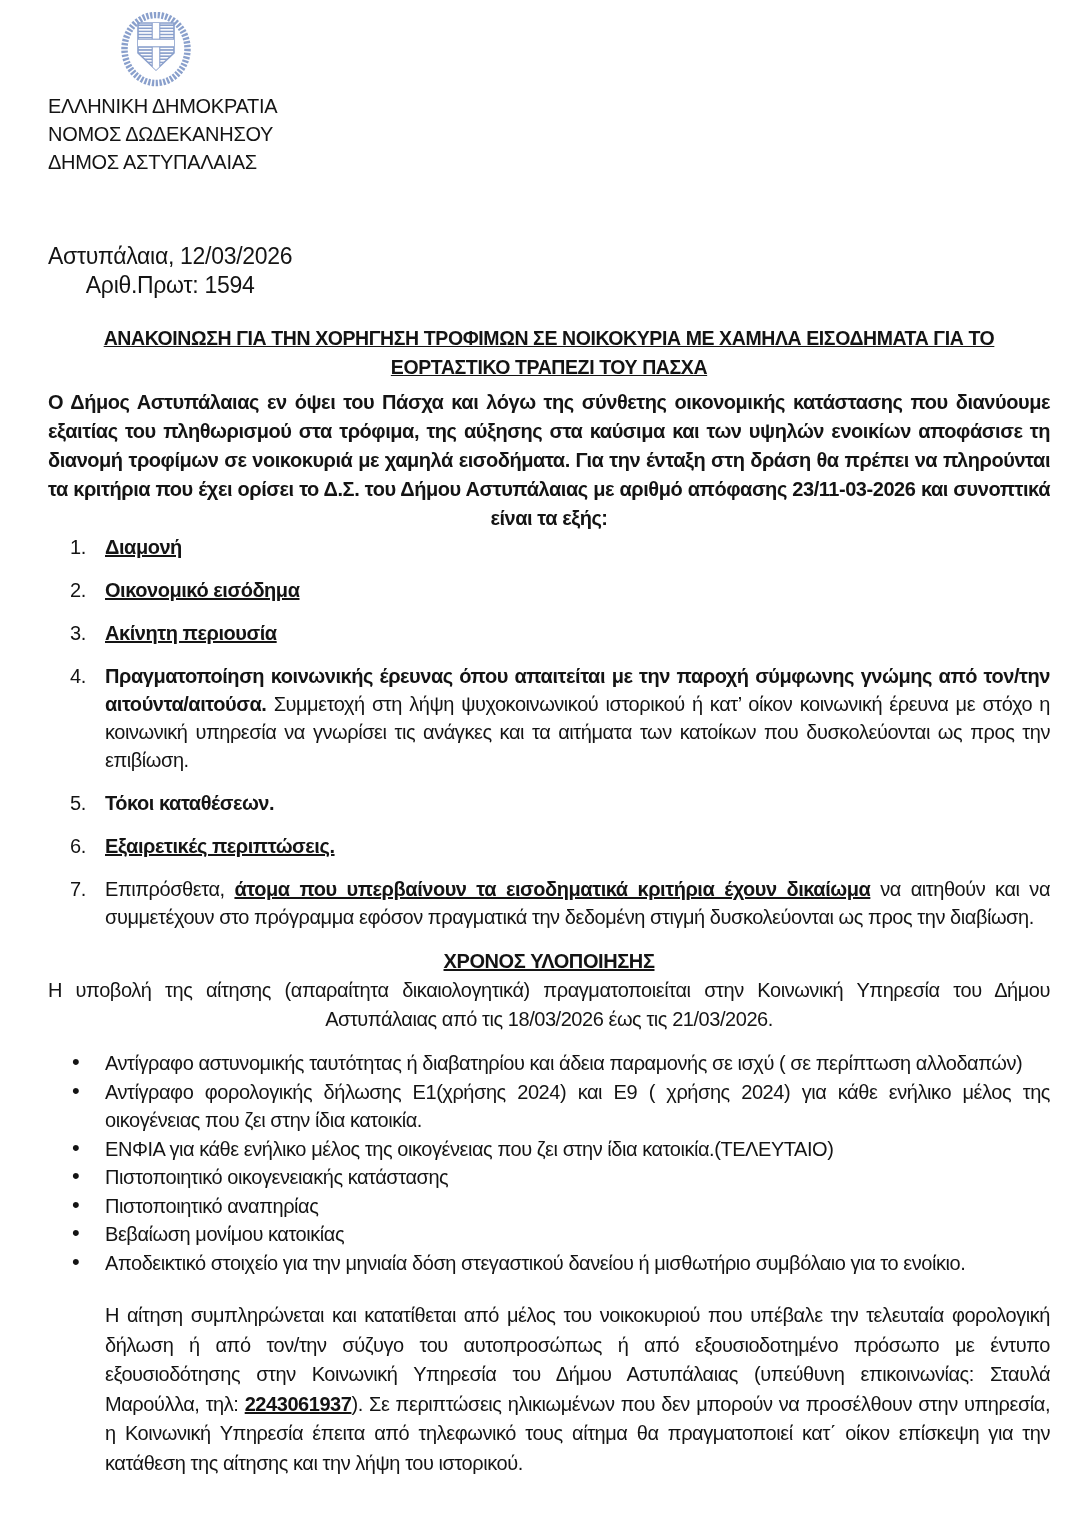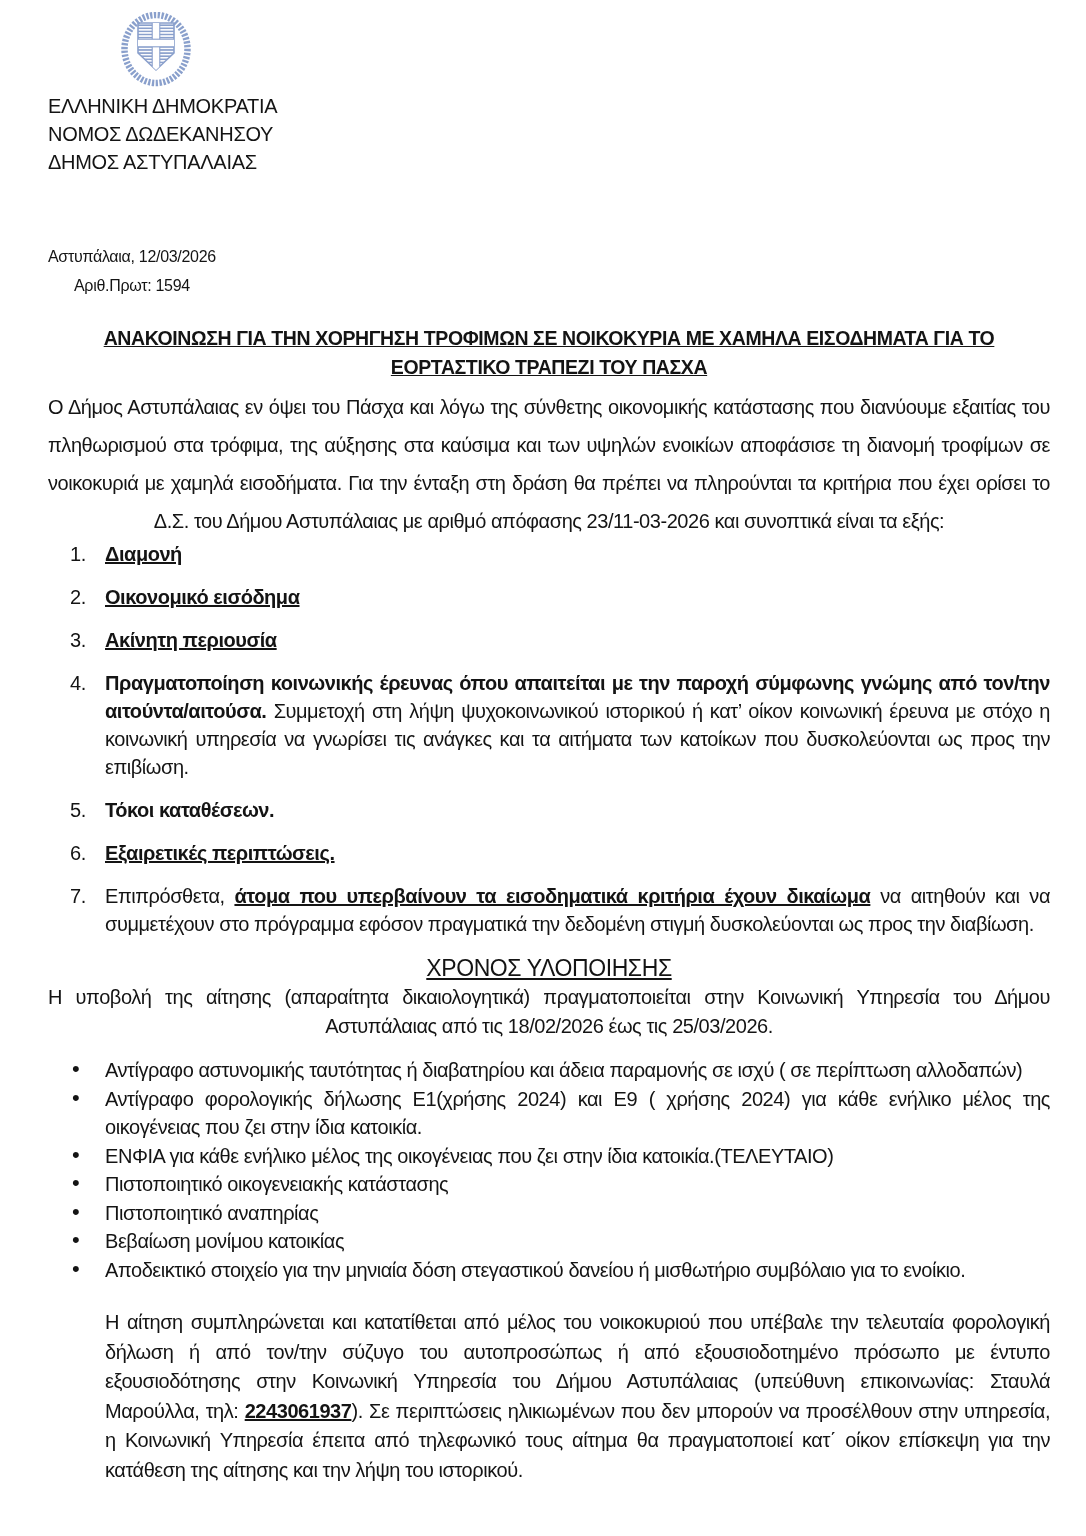--- a/index.html
+++ b/index.html
@@ -12,52 +12,52 @@
   .page { padding: 10px 36px 0 48px; box-sizing: border-box; width: 1086px; }
 
   .b { font-weight: bold; }
   .u { text-decoration: underline; }
 
   
   .letterhead { display: flex; justify-content: space-between; align-items: flex-start; flex-direction: column; }
   .lh-left { width: 300px; }
   .emblem { display: block; margin: 2px 0 4px 64px; }
   .agency { font-size: 20px; line-height: 28px; letter-spacing: -0.3px; white-space: nowrap; }
-  .lh-right { margin-top: 66px; margin-right: 218px; text-align: center; font-size: 16px; line-height: 29px; letter-spacing: -0.3px; }
+  .lh-right { margin-top: 66px; margin-right: 218px; text-align: center; font-size: 23px; line-height: 29px; letter-spacing: -0.3px; }
 
   
   h1.title {
     margin: 24px 0 6px 0;
     font-size: 19.5px; line-height: 29px;
     text-align: center; font-weight: bold; letter-spacing: -0.4px;
   }
 
   
   p { margin: 0; font-size: 20px; letter-spacing: -0.45px; }
-  .intro { line-height: 38px; text-align: justify; text-align-last: center; margin-top: 2px; }
+  .intro { line-height: 29px; text-align: justify; text-align-last: center; margin-top: 2px; font-weight: bold; }
   .schedule-par { line-height: 29px; text-align: justify; text-align-last: center; }
 
   
   ol.criteria { margin: 0 0 0 0; padding: 0; list-style: none; counter-reset: crit; }
   ol.criteria > li {
     counter-increment: crit;
     position: relative; padding-left: 57px; margin-bottom: 15px;
     font-size: 20px; line-height: 28px; letter-spacing: -0.45px; text-align: justify;
   }
   ol.criteria > li::before {
     content: counter(crit) ".";
     position: absolute; left: 22px; top: 0;
   }
   ol.criteria > li:last-child { margin-bottom: 0; }
 
   
   h2.section {
     margin: 16px 0 0 0;
-    font-size: 23px; line-height: 29px; letter-spacing: -0.4px;
-    text-align: center; font-weight: normal;
+    font-size: 20px; line-height: 29px; letter-spacing: -0.4px;
+    text-align: center; font-weight: bold;
   }
 
   
   ul.docs { margin: 15px 0 0 0; padding: 0; list-style: none; }
   ul.docs > li {
     position: relative; padding-left: 57px;
     font-size: 20px; line-height: 28.5px; letter-spacing: -0.45px; text-align: justify;
   }
   ul.docs > li::before {
     content: "\2022";
@@ -116,21 +116,21 @@
       <li><span class="b">Πραγματοποίηση κοινωνικής έρευνας όπου απαιτείται με την παροχή σύμφωνης γνώμης από τον/την αιτούντα/αιτούσα.</span><span> Συμμετοχή στη λήψη ψυχοκοινωνικού ιστορικού ή κατ’ οίκον  κοινωνική έρευνα με στόχο η κοινωνική υπηρεσία να γνωρίσει τις ανάγκες και τα αιτήματα των κατοίκων που δυσκολεύονται ως προς την επιβίωση.</span></li>
       <li><span class="b">Τόκοι καταθέσεων.</span></li>
       <li><span class="b u">Εξαιρετικές περιπτώσεις.</span></li>
       <li><span>Επιπρόσθετα, </span><span class="b u">άτομα που υπερβαίνουν τα εισοδηματικά κριτήρια έχουν δικαίωμα</span><span> να αιτηθούν και να συμμετέχουν στο πρόγραμμα εφόσον πραγματικά την δεδομένη στιγμή δυσκολεύονται ως προς την διαβίωση.</span></li>
     </ol>
 
   <h2 class="section">
     <span class="u">ΧΡΟΝΟΣ ΥΛΟΠΟΙΗΣΗΣ</span>
   </h2>
 
-  <p class="schedule-par">Η υποβολή της αίτησης (απαραίτητα δικαιολογητικά) πραγματοποιείται στην Κοινωνική Υπηρεσία του Δήμου Αστυπάλαιας από τις 18/02/2026 έως τις 25/03/2026.</p>
+  <p class="schedule-par">Η υποβολή της αίτησης (απαραίτητα δικαιολογητικά) πραγματοποιείται στην Κοινωνική Υπηρεσία του Δήμου Αστυπάλαιας από τις 18/03/2026 έως τις 21/03/2026.</p>
 
   <ul class="docs">
       <li>Αντίγραφο αστυνομικής ταυτότητας ή διαβατηρίου και άδεια παραμονής σε ισχύ ( σε περίπτωση αλλοδαπών)</li>
       <li>Αντίγραφο φορολογικής δήλωσης Ε1(χρήσης 2024) και Ε9 ( χρήσης 2024) για κάθε ενήλικο μέλος της οικογένειας που ζει στην ίδια κατοικία.</li>
       <li>ΕΝΦΙΑ  για κάθε ενήλικο μέλος της οικογένειας που ζει στην ίδια κατοικία.(ΤΕΛΕΥΤΑΙΟ)</li>
       <li>Πιστοποιητικό οικογενειακής κατάστασης</li>
       <li>Πιστοποιητικό αναπηρίας</li>
       <li>Βεβαίωση μονίμου κατοικίας</li>
       <li>Αποδεικτικό στοιχείο για την μηνιαία δόση στεγαστικού δανείου ή μισθωτήριο συμβόλαιο για το ενοίκιο.</li>
     </ul>

